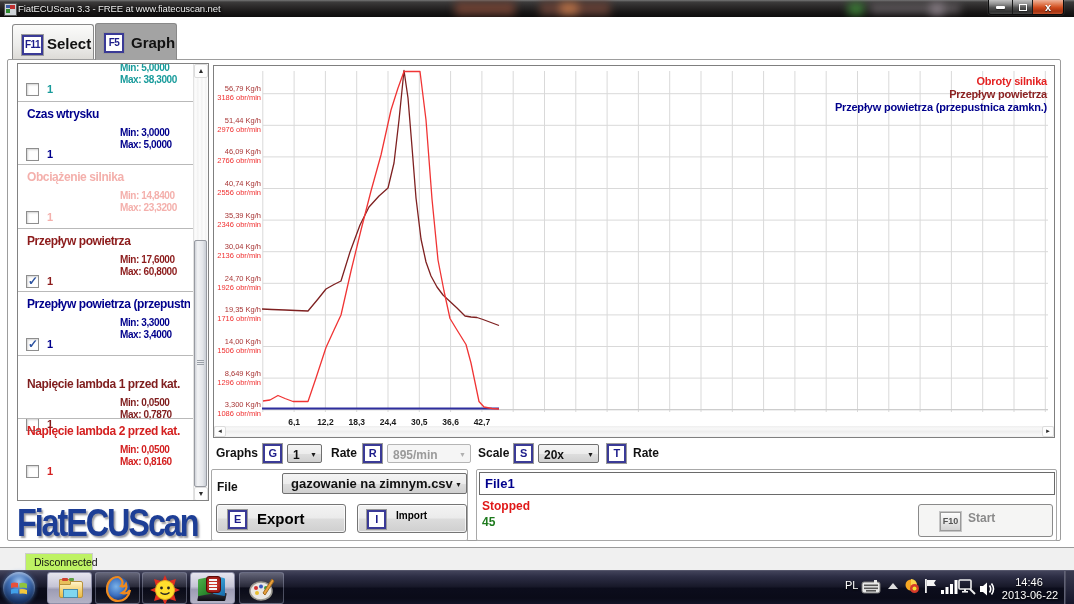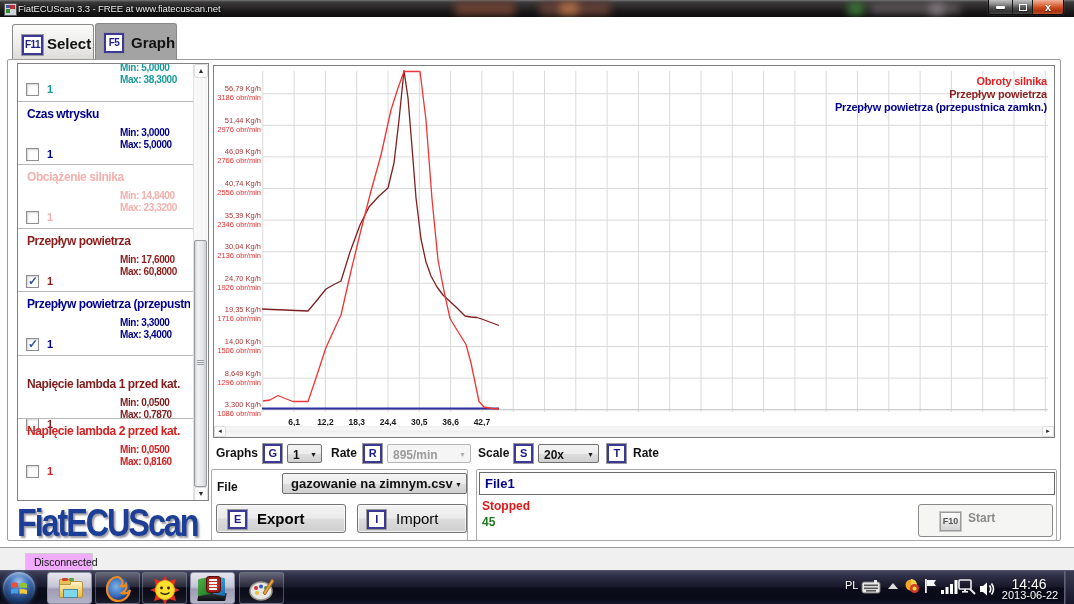--- a/index.html
+++ b/index.html
@@ -254,38 +254,38 @@
     <div class="combo big" style="position:absolute;left:70px;top:3px;width:185px;height:21px;">
         <span class="ct" style="font-size:13px;left:8px;top:2px;">gazowanie na zimnym.csv</span>
         <span class="ca">▼</span>
       </div>
     <div class="btn" style="position:absolute;left:4px;top:34px;width:130px;height:29px;">
       <span class="kcap" style="position:absolute;left:11px;top:5px;width:19px;height:19px;font-size:11px;line-height:14px;">E</span>
       <span style="position:absolute;left:40px;top:5px;font-size:15px;font-weight:bold;">Export</span>
     </div>
     <div class="btn" style="position:absolute;left:145px;top:34px;width:110px;height:29px;">
       <span class="kcap" style="position:absolute;left:9px;top:5px;width:19px;height:19px;font-size:11px;line-height:14px;">I</span>
-      <span style="position:absolute;left:38px;top:5px;font-size:15px;font-weight:normal;">Import</span>
+      <span style="position:absolute;left:38px;top:5px;font-size:10px;font-weight:bold;">Import</span>
     </div>
   </div>
   <div class="abs" style="left:476px;top:469px;width:581px;height:72px;border:1px solid #a8a8a8;border-radius:2px;box-sizing:border-box;background:#fff;">
     <div style="position:absolute;left:2px;top:2px;width:574px;height:21px;border:1px solid #6a6a6a;background:#fff;">
       <span style="position:absolute;left:5px;top:3px;font-size:13px;font-weight:bold;color:#00008c;">File1</span>
     </div>
     <div style="position:absolute;left:5px;top:29px;font-size:12px;font-weight:bold;color:#e01818;">Stopped</div>
     <div style="position:absolute;left:5px;top:45px;font-size:12px;font-weight:bold;color:#1e7a1e;">45</div>
     <div class="btn disbtn" style="position:absolute;left:441px;top:34px;width:135px;height:33px;">
       <span class="kcapg" style="position:absolute;left:21px;top:7px;width:21px;height:19px;font-size:9px;line-height:16px;">F10</span>
       <span style="position:absolute;left:49px;top:6px;font-size:12px;font-weight:bold;color:#8a8a8a;">Start</span>
     </div>
   </div>
 
   <div class="abs" style="left:0;top:547px;width:1074px;height:1px;background:#9a9a9a;"></div>
   <div class="abs" style="left:0;top:548px;width:1074px;height:22px;background:#f0f0f0;">
-    <div style="position:absolute;left:25px;top:5px;width:68px;height:17px;border-left:1px solid #cdcdcd;border-right:1px solid #cdcdcd;border-top:1px solid #cdcdcd;background:#f0abfc;font-size:10.5px;color:#111;padding-left:8px;line-height:16px;box-sizing:border-box;">Disconnected</div>
+    <div style="position:absolute;left:25px;top:5px;width:68px;height:17px;border-left:1px solid #cdcdcd;border-right:1px solid #cdcdcd;border-top:1px solid #cdcdcd;background:#bef264;font-size:10.5px;color:#111;padding-left:8px;line-height:16px;box-sizing:border-box;">Disconnected</div>
   </div>
 
   <div class="abs" style="left:0;top:570px;width:1074px;height:34px;background:linear-gradient(180deg,#42435a 0,#2c2d44 18%,#171828 48%,#0c0d1c 52%,#0a0b18 82%,#131426 100%);border-top:1px solid #55566b;box-sizing:border-box;padding-left:40px;">
 
     <div style="position:absolute;left:3px;top:1px;width:32px;height:32px;border-radius:50%;background:radial-gradient(circle at 50% 30%,#9fc5ef 0,#3e6eb5 35%,#16305e 75%,#0a1b38 100%);box-shadow:inset 0 2px 3px rgba(255,255,255,.5),0 0 4px rgba(80,140,220,.6);">
       <svg width="18" height="16" style="position:absolute;left:7px;top:8px;" viewBox="0 0 18 16">
         <path d="M1 3.5 Q3.5 2 8 3 L8 7.5 Q3.5 6.8 1 8 Z" fill="#e8503a"></path>
         <path d="M9.5 3.2 Q13.5 2.2 17 3.8 L17 8.2 Q13.5 7 9.5 7.7 Z" fill="#8fc43c"></path>
         <path d="M1 9.5 Q3.5 8.3 8 9 L8 13.5 Q3.5 12.8 1 14 Z" fill="#41a0e8"></path>
         <path d="M9.5 9.2 Q13.5 8.5 17 10 L17 14.2 Q13.5 13 9.5 13.7 Z" fill="#f3c73c"></path>
@@ -371,17 +371,17 @@
       <rect x="1" y="1" width="12" height="9" rx="1" fill="none" stroke="#eee" stroke-width="1.6"></rect>
       <rect x="4" y="12" width="6" height="1.6" fill="#eee"></rect>
         <rect x="6" y="10" width="2" height="2" fill="#eee"></rect>
       <path d="M12 10 L17 15" stroke="#eee" stroke-width="2"></path>
     </svg>
     <svg width="18" height="16" style="position:absolute;left:979px;top:10px;" viewBox="0 0 18 16">
       <path d="M1 5 L4 5 L8 1.5 L8 14.5 L4 11 L1 11 Z" fill="#fff"></path>
       <path d="M10.5 4.5 Q13 8 10.5 11.5" stroke="#fff" stroke-width="1.6" fill="none"></path>
       <path d="M12.5 2.5 Q16.5 8 12.5 13.5" stroke="#fff" stroke-width="1.6" fill="none"></path>
     </svg>
-    <div style="position:absolute;left:998px;top:5px;width:62px;text-align:center;color:#fff;font-size:14px;text-shadow:0 1px 2px #000;">14:46</div>
+    <div style="position:absolute;left:998px;top:5px;width:62px;text-align:center;color:#fff;font-size:11px;text-shadow:0 1px 2px #000;">14:46</div>
     <div style="position:absolute;left:992px;top:18px;width:76px;text-align:center;color:#fff;font-size:11px;text-shadow:0 1px 2px #000;">2013-06-22</div>
     <div style="position:absolute;right:0;top:0;width:9px;height:34px;background:linear-gradient(180deg,#3a3b50,#14152a);border-left:1px solid #606175;box-shadow:inset 1px 0 0 rgba(255,255,255,.15);"></div>
   </div>
 </div>
 
 </body></html>

